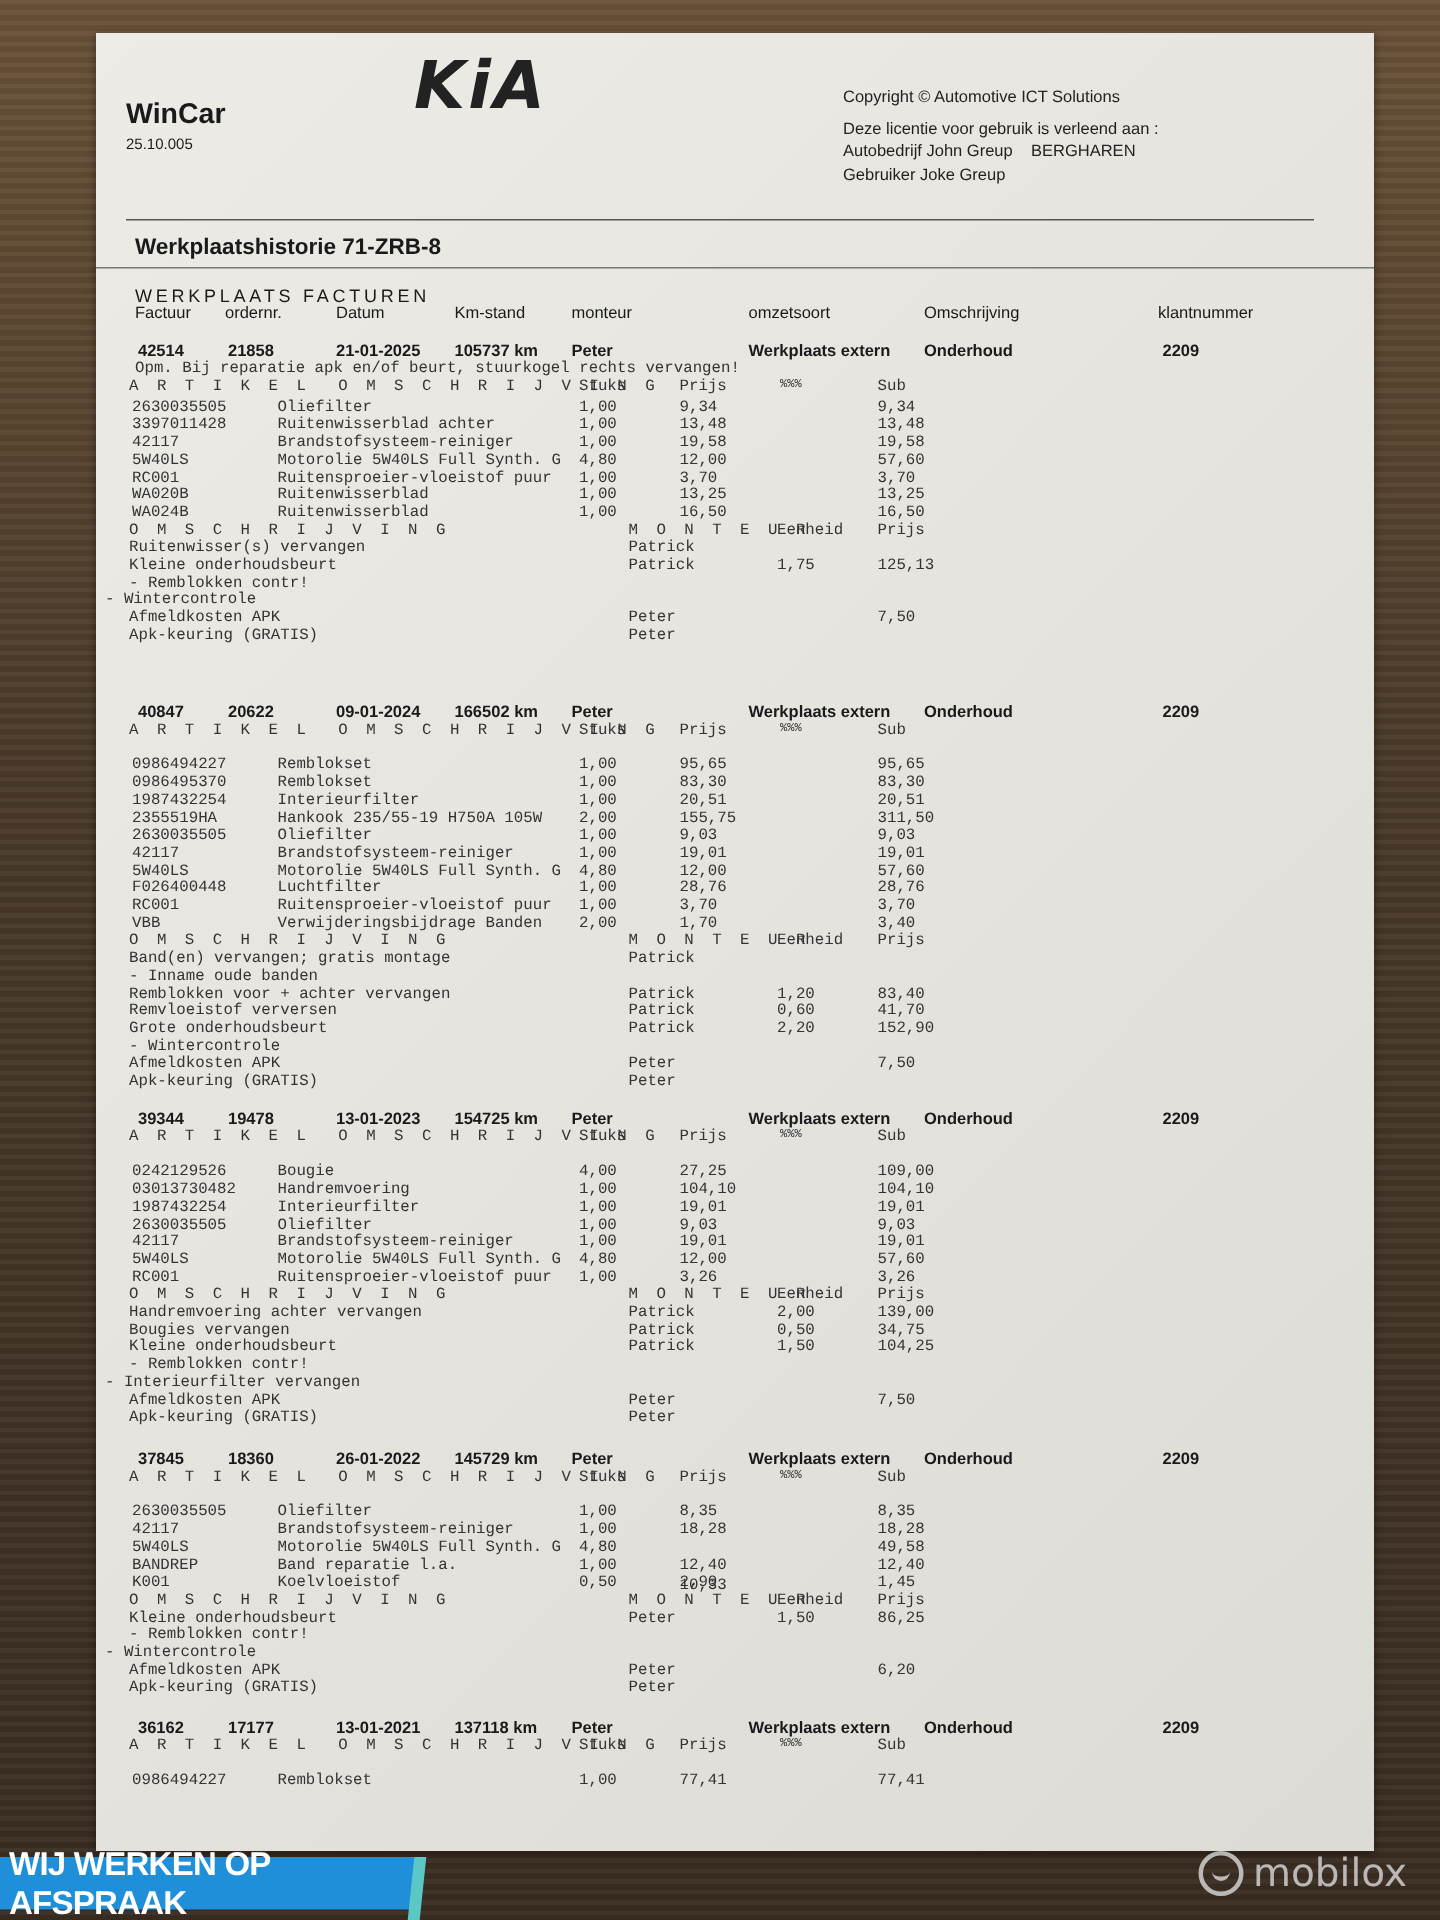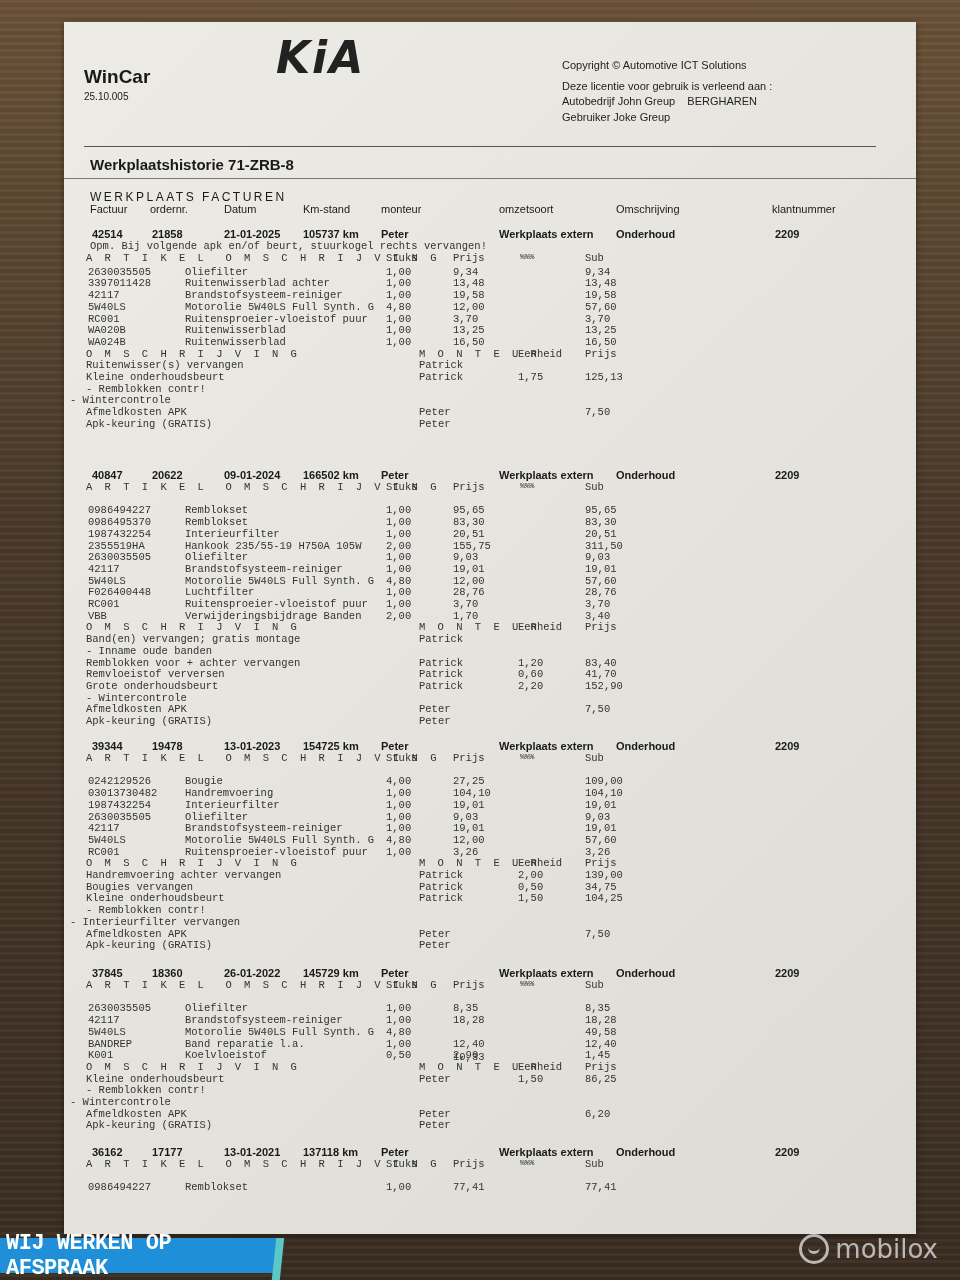--- a/index.html
+++ b/index.html
@@ -33,21 +33,21 @@
   .col-headers { position:absolute; top:181px; font-size:11px; left:0; width:100%; }
   .col-headers span { position:absolute; white-space:nowrap; }
   .mono { font-family:"Liberation Mono", monospace; font-size:10.5px; color:#333; }
   .inv-head { position:absolute; left:0; width:100%; font-size:11px; font-weight:bold; }
   .inv-head span { position:absolute; white-space:nowrap; }
   .line { position:absolute; white-space:pre; }
   .spaced { letter-spacing:4px; }
   .banner {
     position:absolute; left:0; top:1238px; height:35px; width:278px;
     background:#1e8fd8; color:#fff; font-weight:bold; font-size:22px;
-    font-family:Liberation Mono, monospace; letter-spacing:-0.5px;
+    font-family:Liberation Sans, sans-serif; letter-spacing:-0.5px;
     display:flex; align-items:center; padding-left:6px; box-sizing:border-box;
   }
   .banner-edge {
     position:absolute; left:274px; top:1238px; width:8px; height:42px; background:#5bc8c6;
     transform:skewX(-6deg);
   }
   .watermark {
     position:absolute; right:22px; top:1234px; display:flex; align-items:center; gap:6px;
     color:rgba(230,230,230,0.75); font-size:26px; font-family:"DejaVu Sans", sans-serif;
   }
@@ -97,21 +97,21 @@
       <div class="inv-head" style="top:206px">
         <span style="left:28px">42514</span>
         <span style="left:88px">21858</span>
         <span style="left:160px">21-01-2025</span>
         <span style="left:239px">105737 km</span>
         <span style="left:317px">Peter</span>
         <span style="left:435px">Werkplaats extern</span>
         <span style="left:552px">Onderhoud</span>
         <span style="left:711px">2209</span>
       </div>
-      <div class="line mono" style="left:26px; top:218px">Opm. Bij volgende apk en/of beurt, stuurkogel rechts vervangen!</div>
+      <div class="line mono" style="left:26px; top:218px">Opm. Bij reparatie apk en/of beurt, stuurkogel rechts vervangen!</div>
       <div class="line mono spaced" style="left:22px; top:229.7px; letter-spacing:3px">A R T I K E L  O M S C H R I J V I N G</div>
       <div class="line mono" style="left:322px; top:229.7px">Stuks</div>
       <div class="line mono" style="left:389px; top:229.7px">Prijs</div>
       <div class="line mono" style="left:456px; top:229.7px; font-size:8px">%%%</div>
       <div class="line mono" style="left:521px; top:229.7px">Sub</div>
       <div class="line mono" style="left:24px; top:243.73999999999998px">2630035505</div>
       <div class="line mono" style="left:121px; top:243.73999999999998px">Oliefilter</div>
       <div class="line mono" style="left:322px; top:243.73999999999998px">1,00</div>
       <div class="line mono" style="left:389px; top:243.73999999999998px">9,34</div>
       <div class="line mono" style="left:521px; top:243.73999999999998px">9,34</div>

